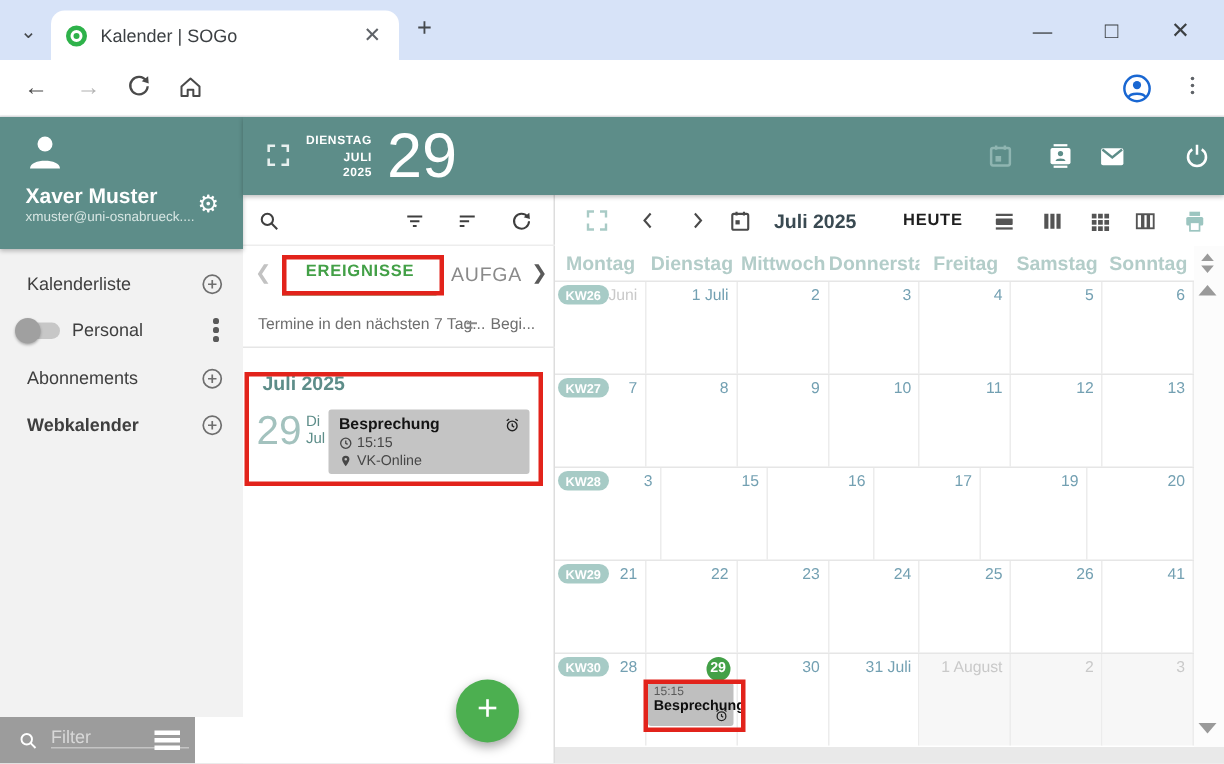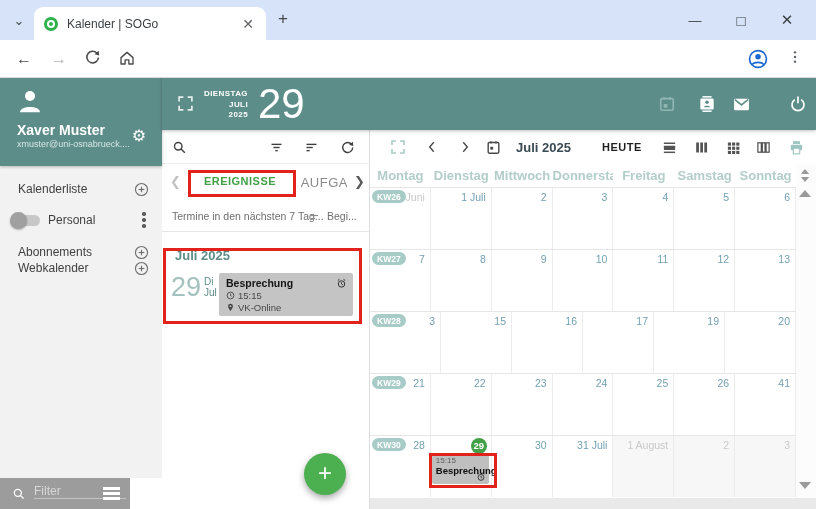--- a/index.html
+++ b/index.html
@@ -270,21 +270,21 @@
     <div class="siderow" style="top:71px;">
       <span class="lbl">Abonnements</span>
       <span class="plus-ico">
         <svg width="17" height="17" viewBox="0 0 24 24">
             <circle cx="12" cy="12" r="8.5" fill="none" stroke="#6f6f6f" stroke-width="1.6"></circle>
             <line x1="12" y1="8" x2="12" y2="16" stroke="#6f6f6f" stroke-width="1.6"></line>
             <line x1="8" y1="12" x2="16" y2="12" stroke="#6f6f6f" stroke-width="1.6"></line>
           </svg>
       </span>
     </div>
-    <div class="siderow" style="top:87px;">
+    <div class="siderow" style="top:102px;font-weight:bold;">
       <span class="lbl">Webkalender</span>
       <span class="plus-ico">
         <svg width="17" height="17" viewBox="0 0 24 24">
             <circle cx="12" cy="12" r="8.5" fill="none" stroke="#6f6f6f" stroke-width="1.6"></circle>
             <line x1="12" y1="8" x2="12" y2="16" stroke="#6f6f6f" stroke-width="1.6"></line>
             <line x1="8" y1="12" x2="16" y2="12" stroke="#6f6f6f" stroke-width="1.6"></line>
           </svg>
       </span>
     </div>
   </div>

